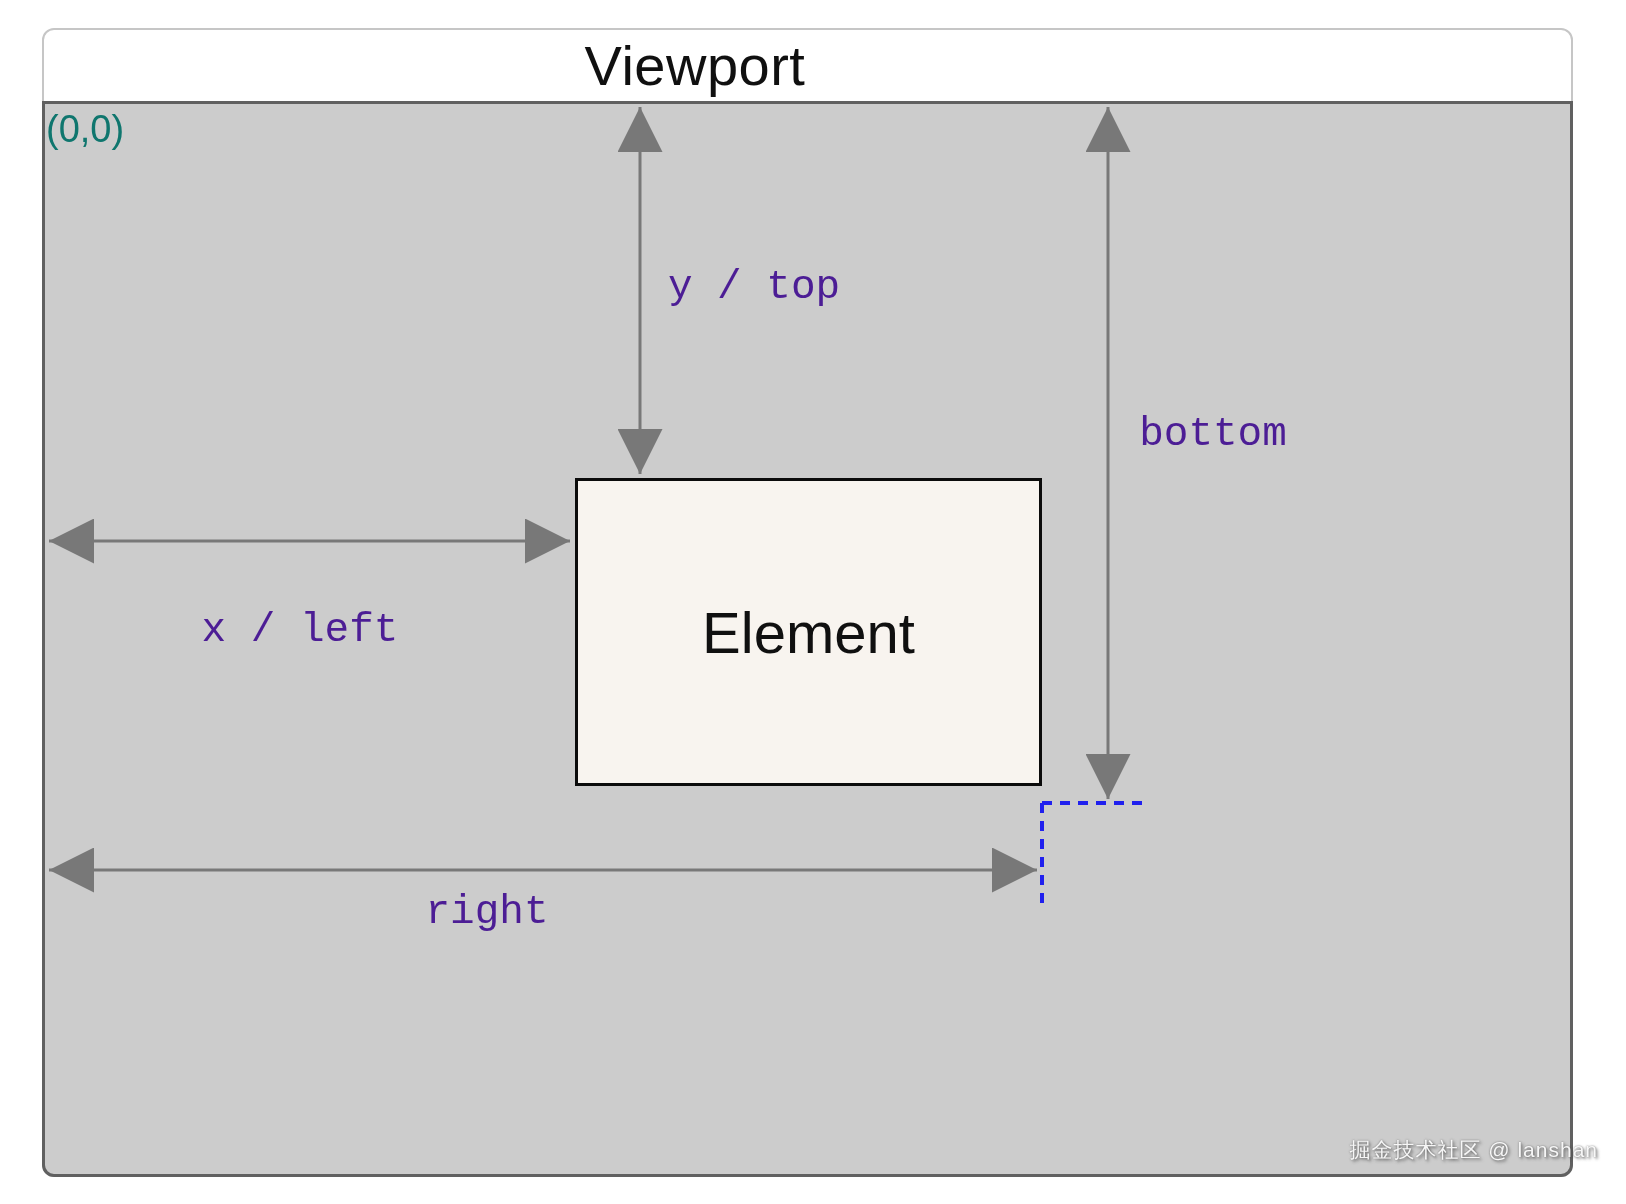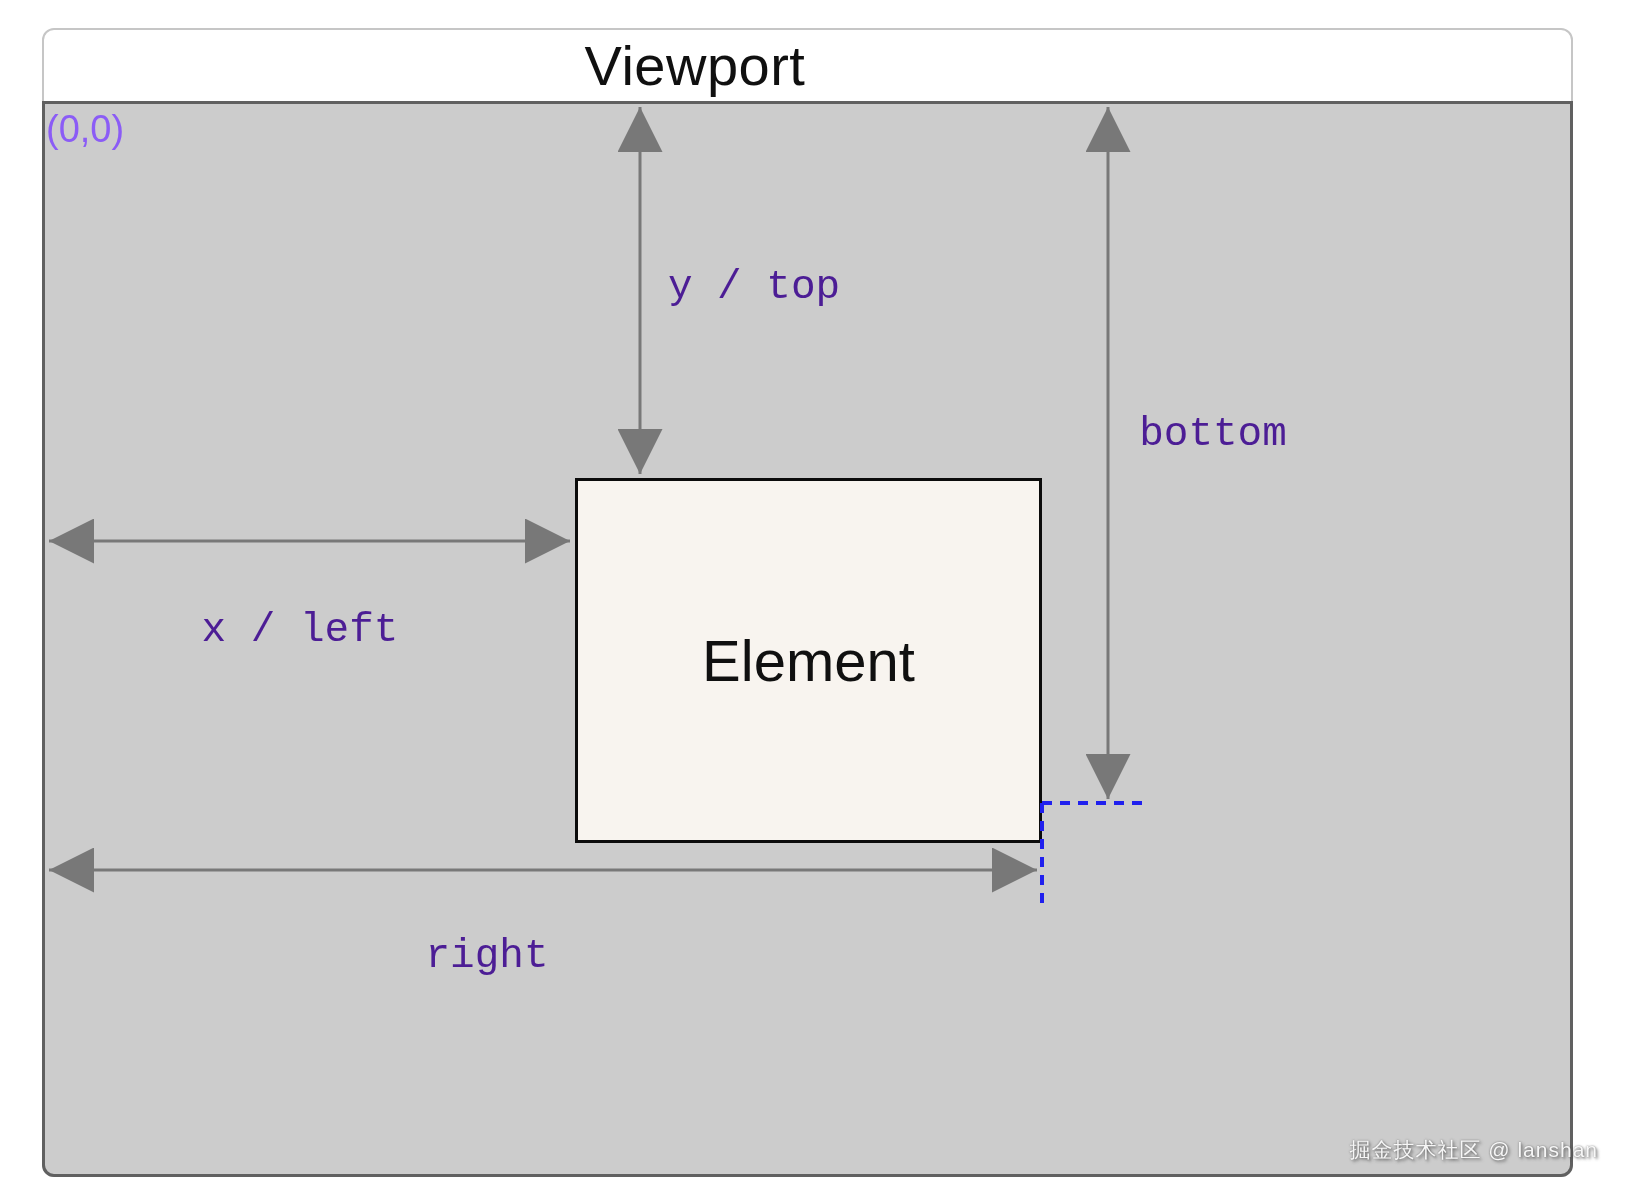--- a/index.html
+++ b/index.html
@@ -17,43 +17,43 @@
   .viewport-title {
     font-size:56px; color:#101010; letter-spacing:0.5px;
   }
   .canvas {
     position:absolute; left:42px; top:101px; width:1531px; height:1076px;
     background:#cccccc; border:3px solid #606060;
     border-radius:0 0 12px 12px;
   }
   .origin {
     position:absolute; left:46px; top:108px;
-    font-size:38px; color:#8b5cf6;
+    font-size:38px; color:#0f766e;
   }
   .element-box {
-    position:absolute; left:575px; top:478px; width:467px; height:365px;
+    position:absolute; left:575px; top:478px; width:467px; height:308px;
     background:#f8f4ef; border:3px solid #0b0b0b;
     display:flex; align-items:center; justify-content:center;
     z-index:3;
   }
   .element-label { font-size:58px; color:#101010; }
 
   .overlay {
     position:absolute; left:0; top:0; width:1626px; height:1204px;
     z-index:4; pointer-events:none;
   }
   .mlabel {
     position:absolute; transform:translate(-50%,-50%);
     font-family:"Liberation Mono", monospace;
     font-size:41px; color:#4c1d95; white-space:pre; z-index:5;
   }
   .lbl-y-top   { left:754px;  top:287px; }
   .lbl-bottom  { left:1213px; top:434px; }
   .lbl-x-left  { left:300px;  top:630px; }
-  .lbl-right   { left:487px;  top:912px;margin-top:44px; }
+  .lbl-right   { left:487px;  top:912px; }
 
   .watermark {
     position:absolute; right:28px; top:1136px;
     font-size:21px; color:rgba(255,255,255,0.93);
     text-shadow:0 0 2px rgba(90,90,90,0.85), 2px 2px 3px rgba(70,70,70,0.65);
     z-index:6; letter-spacing:1px;
   }
 </style>
 </head>
 <body>

